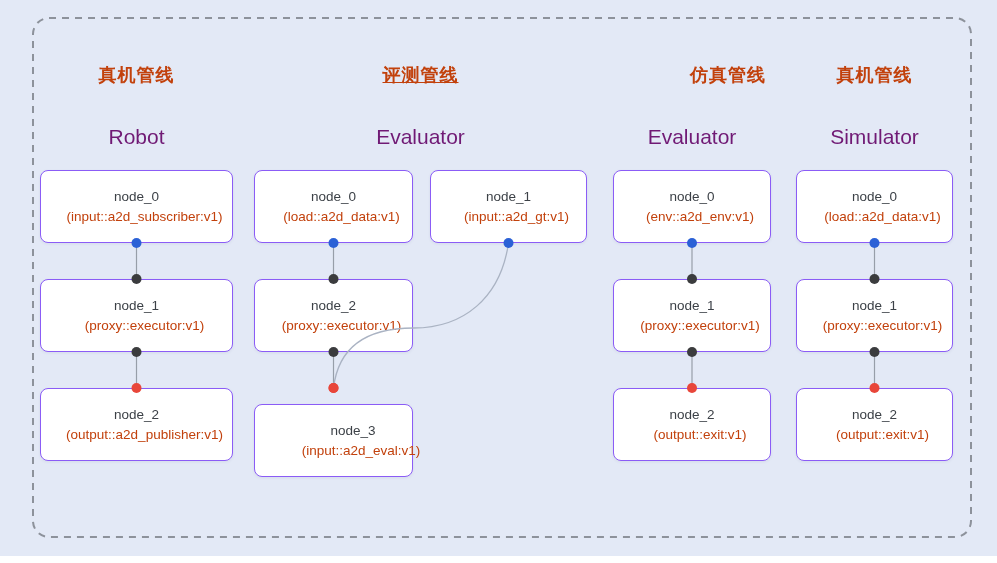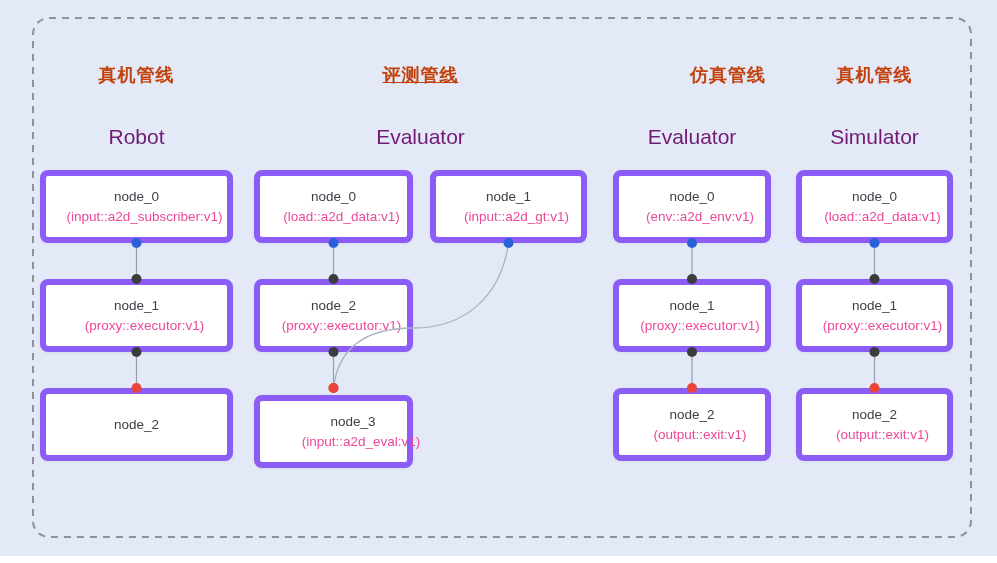--- a/index.html
+++ b/index.html
@@ -31,39 +31,39 @@
     font-size: 21px;
     font-weight: 400;
     color: #701a75;
     line-height: 27px;
     z-index: 1;
   }
   .node {
     position: absolute;
     box-sizing: border-box;
     background: #ffffff;
-    border: 6px solid #8b5cf6;
+    border: 1px solid #8b5cf6;
     border-radius: 8px;
     box-shadow: 0 1px 3px rgba(50, 65, 100, 0.08);
     display: flex;
     flex-direction: column;
     align-items: center;
     justify-content: center;
     gap: 5px;
     z-index: 2;
     text-align: center;
   }
   .node .n-name {
     font-size: 13.5px;
     color: #3c4147;
     white-space: nowrap;
   }
   .node .n-type {
     font-size: 13.5px;
-    color: #ec4899;
+    color: #c2410c;
     white-space: nowrap;
     margin-left: 16px;
   }
   svg.overlay {
     position: absolute;
     left: 0; top: 0;
     z-index: 5;
     pointer-events: none;
   }
   .bottom-strip {
@@ -81,36 +81,37 @@
       <div class="node" style="left: 40px; top: 170px; width: 193px; height: 73px;">
         <span class="n-name">node_0</span>
         <span class="n-type">(input::a2d_subscriber:v1)</span>
       </div>
       <div class="node" style="left: 40px; top: 279px; width: 193px; height: 73px;">
         <span class="n-name">node_1</span>
         <span class="n-type">(proxy::executor:v1)</span>
       </div>
       <div class="node" style="left: 40px; top: 388px; width: 193px; height: 73px;">
         <span class="n-name">node_2</span>
+        <span class="n-type">(output::a2d_publisher:v1)</span>
       </div>
       <div class="title-zh" style="left: 254px; top: 63px; width: 333px; text-decoration: underline;">评测管线</div>
       <div class="title-en" style="left: 254px; top: 123px; width: 333px;">Evaluator</div>
       <div class="node" style="left: 254px; top: 170px; width: 159px; height: 73px;">
         <span class="n-name">node_0</span>
         <span class="n-type">(load::a2d_data:v1)</span>
       </div>
       <div class="node" style="left: 430px; top: 170px; width: 157px; height: 73px;">
         <span class="n-name">node_1</span>
         <span class="n-type">(input::a2d_gt:v1)</span>
       </div>
       <div class="node" style="left: 254px; top: 279px; width: 159px; height: 73px;">
         <span class="n-name">node_2</span>
         <span class="n-type">(proxy::executor:v1)</span>
       </div>
-      <div class="node" style="left: 254px; top: 395px; width: 159px; height: 73px; padding-left: 39px;">
+      <div class="node" style="left: 254px; top: 404px; width: 159px; height: 73px; padding-left: 39px;">
         <span class="n-name">node_3</span>
         <span class="n-type">(input::a2d_eval:v1)</span>
       </div>
       <div class="title-zh" style="left: 649px; top: 63px; width: 158px;">仿真管线</div>
       <div class="title-en" style="left: 613px; top: 123px; width: 158px;">Evaluator</div>
       <div class="node" style="left: 613px; top: 170px; width: 158px; height: 73px;">
         <span class="n-name">node_0</span>
         <span class="n-type">(env::a2d_env:v1)</span>
       </div>
       <div class="node" style="left: 613px; top: 279px; width: 158px; height: 73px;">

